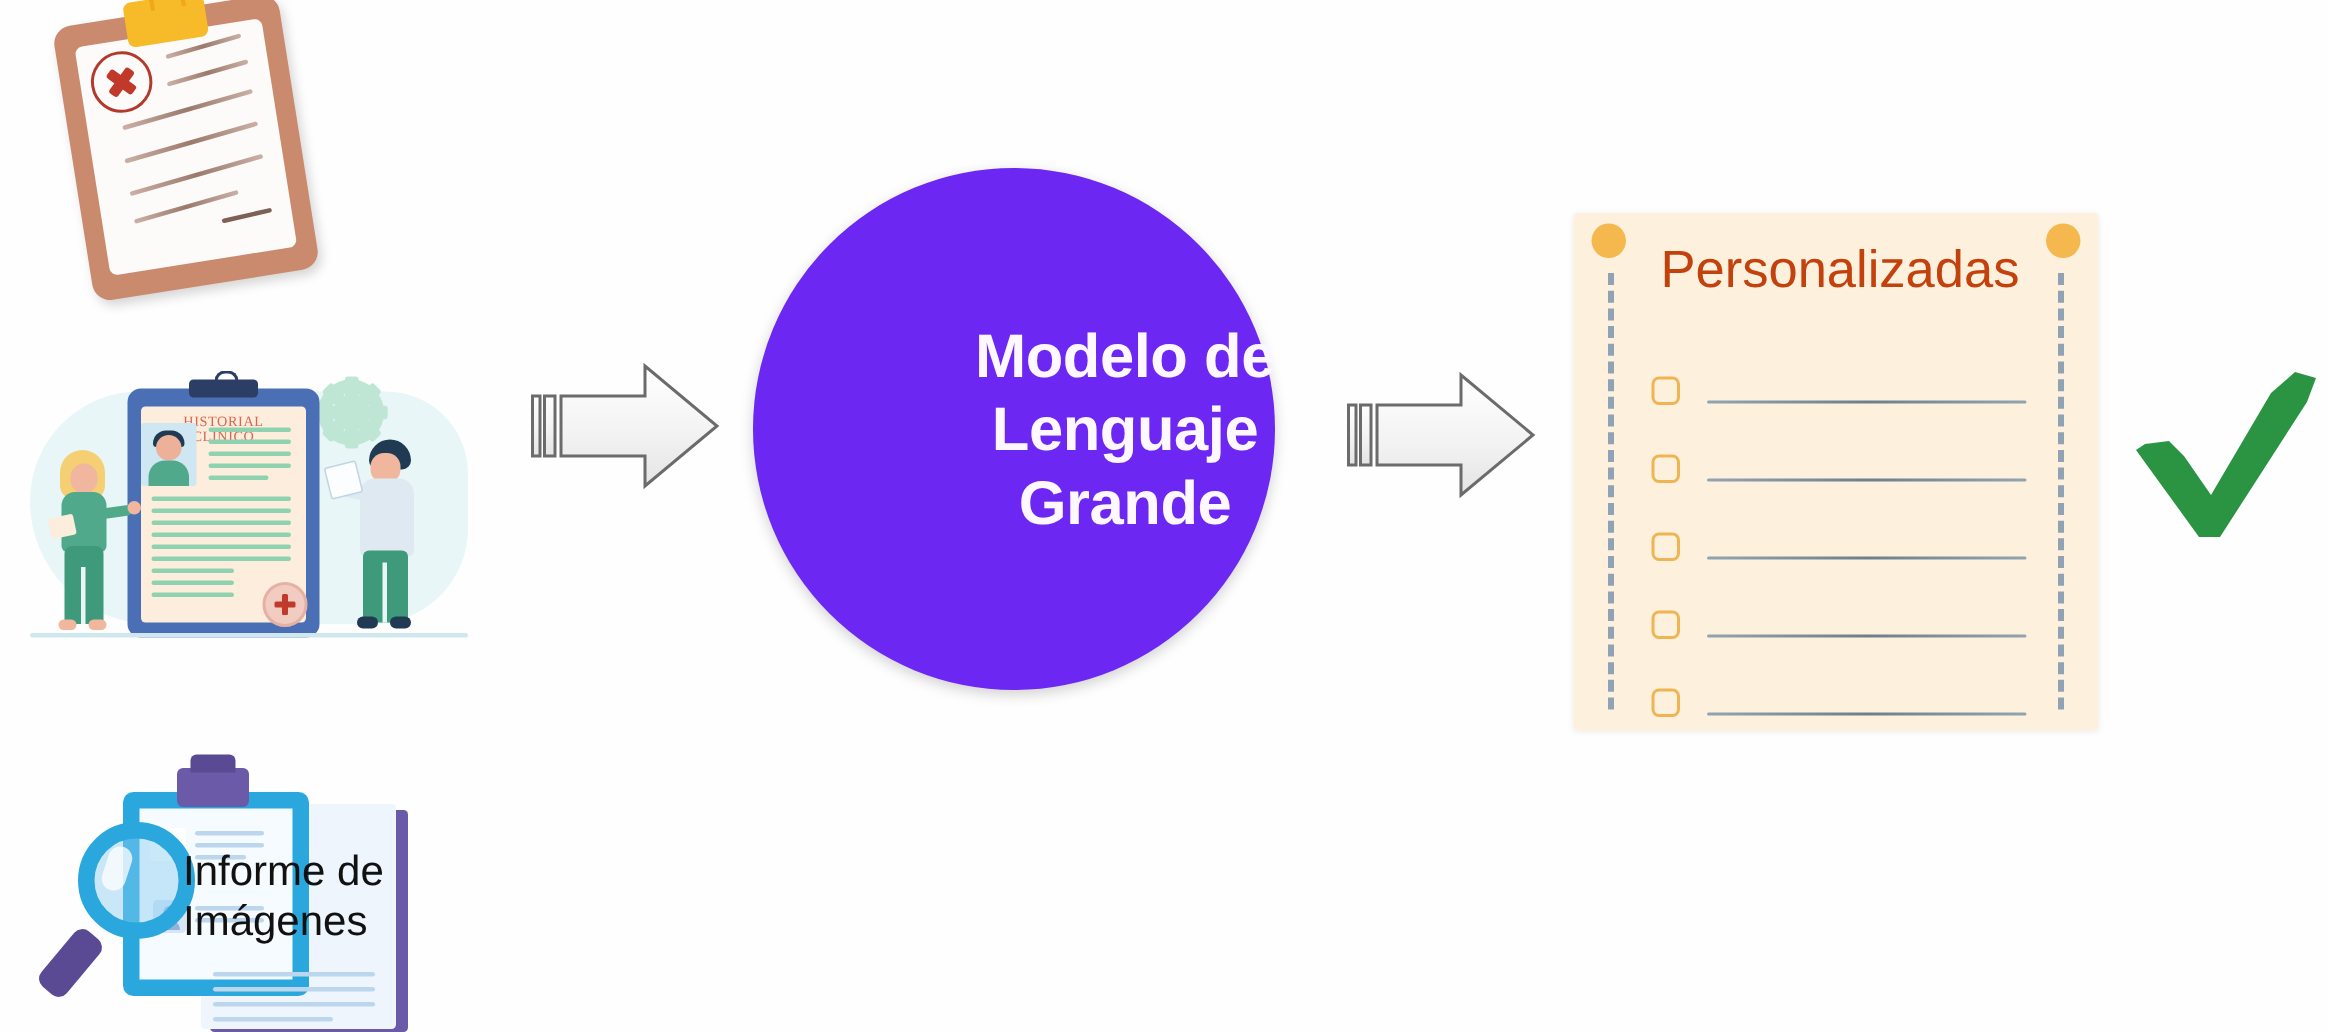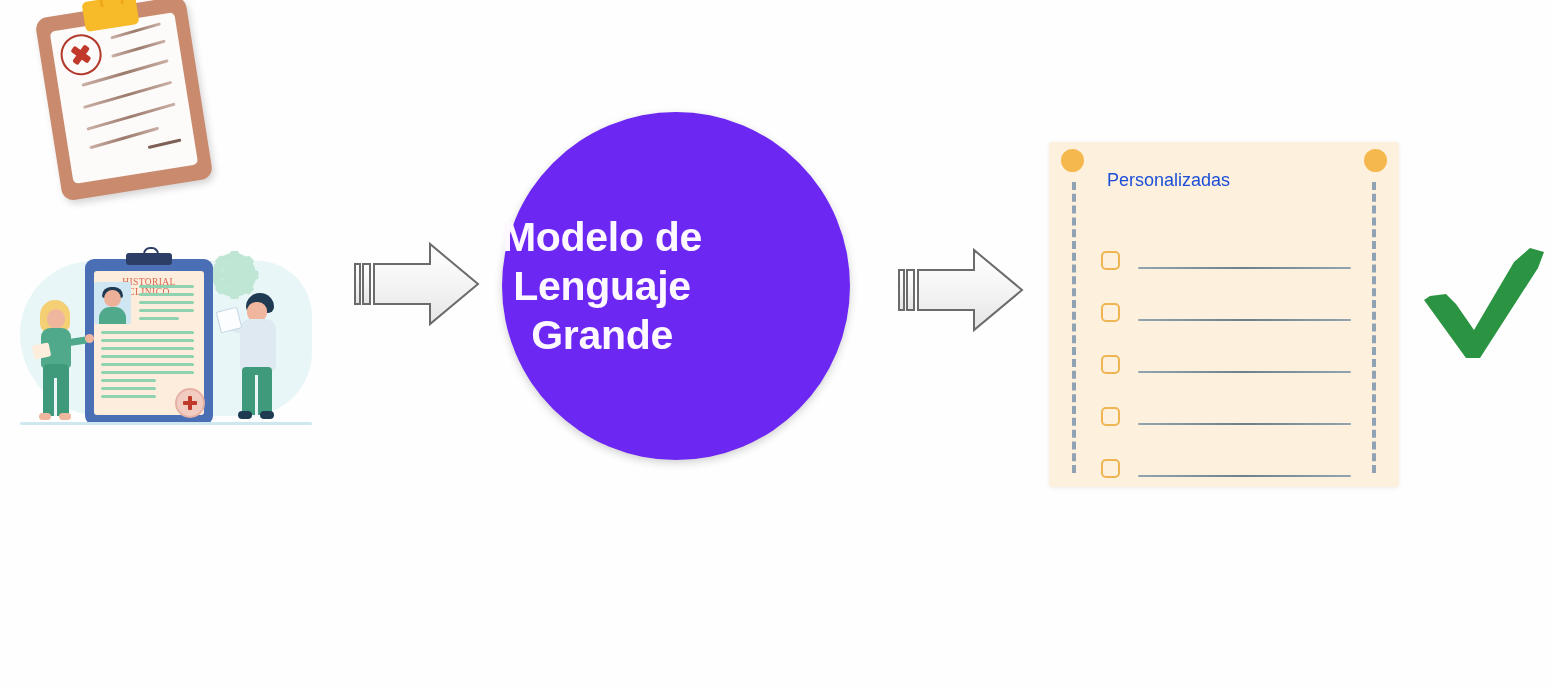--- a/index.html
+++ b/index.html
@@ -331,21 +331,21 @@
   #arrow-2 { left: 896px; top: 242px; }
 
   
   #llm-circle {
     left: 502px; top: 112px;
     width: 348px; height: 348px;
     background: #6c28f2;
     border-radius: 50%;
     display: flex;
     align-items: center;
-    justify-content: flex-start;
+    justify-content: flex-end;
     box-shadow: 0 3px 9px rgba(0,0,0,.18);
   }
   #llm-circle .label {
     color: #fdf7ff;
     font-size: 41px;
     line-height: 49px;
     font-weight: bold;
     text-align: center;
     white-space: pre-line;
     letter-spacing: -0.3px;
@@ -394,23 +394,23 @@
     border-radius: 4px 9px 7px 4px;
     z-index: 0;
   }
   #checklist-card .hl-line .hl-bg:before {
     content:""; position:absolute; left:-5px; top:2px;
     width: 10px; height: 26px; background:#f3bb62;
     border-radius: 3px;
   }
   #checklist-card .hl-line span.txt { position: relative; z-index: 1; }
   #checklist-card .plain-line {
-    font-size: 18px;
+    font-size: 35px;
     line-height: 32px;
-    color: #1d4ed8;
+    color: #c2410c;
     padding-left: 6px;
   }
   #checklist-card .rows {
     position: absolute;
     left: 52px; right: 48px; top: 92px; bottom: 14px;
   }
   #checklist-card .row {
     display: flex;
     align-items: center;
     height: 52px;
@@ -512,20 +512,45 @@
       <div class="arm"></div>
         <div class="pad"></div>
       <div class="legs"></div>
       <div class="shoe" style="left:8px;"></div>
       <div class="shoe" style="left:30px;"></div>
     </div>
 
     <div class="ground"></div>
   </div>
 
+  <div class="abs" id="imaging-report">
+    <div class="paper-back"></div>
+    <div class="paper"></div>
+    <div class="cb-frame"></div>
+    <div class="cb-clip"></div>
+
+    <div class="rowbox" style="left:70px;top:44px;width:24px;height:22px;"></div>
+    <div class="bline" style="left:100px;top:46px;width:46px;"></div>
+    <div class="bline" style="left:100px;top:54px;width:46px;"></div>
+    <div class="bline" style="left:100px;top:62px;width:34px;"></div>
+    <div class="avatar-mini"></div>
+    <div class="bline" style="left:100px;top:96px;width:46px;"></div>
+    <div class="bline" style="left:100px;top:104px;width:46px;"></div>
+    <div class="bline" style="left:112px;top:140px;width:108px;"></div>
+    <div class="bline" style="left:112px;top:150px;width:108px;"></div>
+    <div class="bline" style="left:112px;top:160px;width:108px;"></div>
+    <div class="bline" style="left:112px;top:170px;width:80px;"></div>
+
+    <div class="magnifier-lens"></div>
+    <div class="magnifier-glint"></div>
+    <div class="magnifier-handle"></div>
+
+    <div class="report-label">Informe de
+Imágenes</div>
+  </div>
 
   <div class="abs arrow-wrap" id="arrow-1">
     <svg viewBox="0 0 130 96" xmlns="http://www.w3.org/2000/svg">
       <defs>
         <linearGradient id="agrad" x1="0" y1="0" x2="0" y2="1">
           <stop offset="0%" stop-color="#ffffff"></stop>
           <stop offset="55%" stop-color="#f3f3f3"></stop>
           <stop offset="100%" stop-color="#e4e4e4"></stop>
         </linearGradient>
       </defs>

